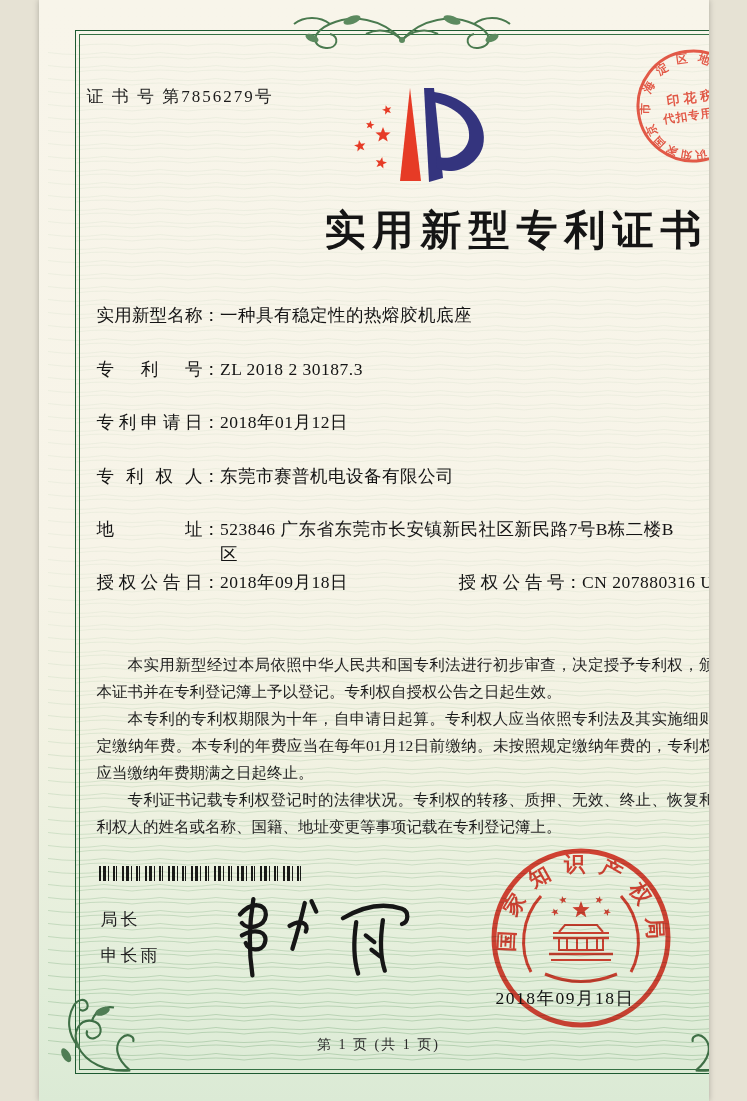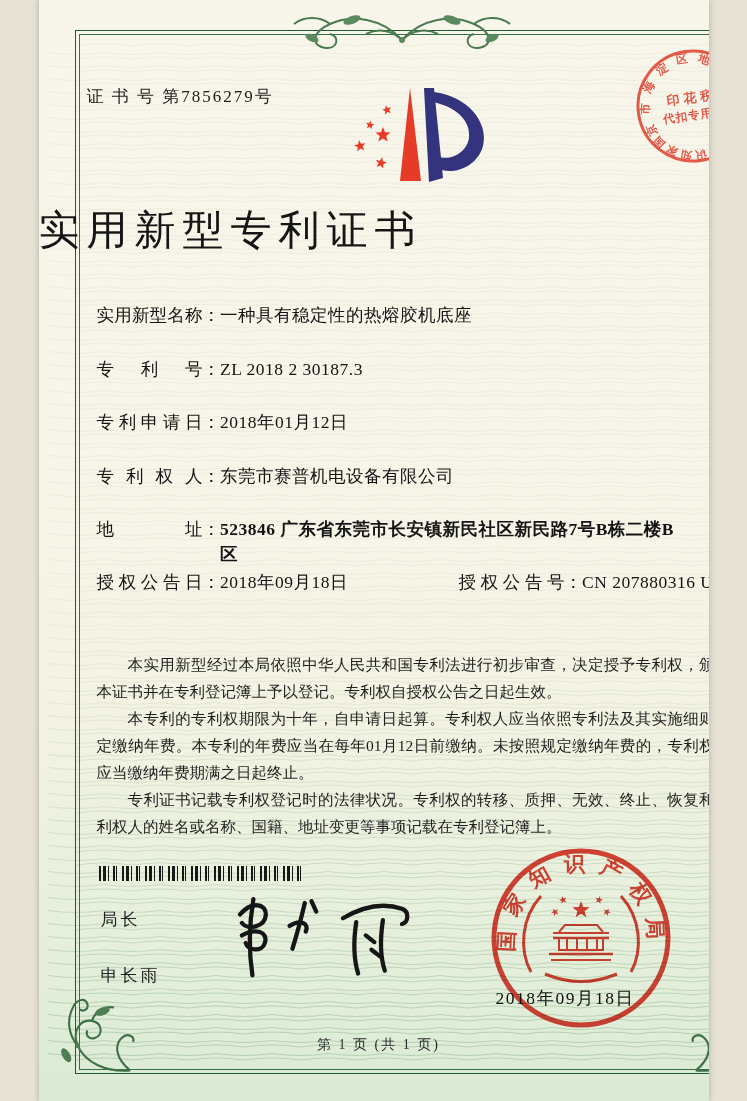--- a/index.html
+++ b/index.html
@@ -30,37 +30,37 @@
   .orn-top{left:243px;top:10px;}
   .orn-bl{left:10px;top:996px;}
   .orn-br{left:652px;top:996px;transform:scaleX(-1);}
   .cert-no{
     position:absolute;left:48px;top:85px;z-index:3;
     font-size:17px;letter-spacing:2px;color:#1c1c1c;
   }
   .logo{position:absolute;left:298px;top:78px;z-index:3;}
   .title{
     position:absolute;left:0;top:203px;width:100%;z-index:3;
-    text-align:left;font-size:41px;font-weight:normal;
+    text-align:right;font-size:41px;font-weight:bold;
     letter-spacing:7px;color:#151515;
   }
   .tax-stamp{position:absolute;left:592px;top:44px;z-index:4;opacity:.9;mix-blend-mode:multiply;}
   .fields{
     position:absolute;left:58px;top:303px;width:648px;z-index:3;
     font-size:17.5px;color:#141414;
   }
   .frow{position:relative;margin-bottom:29px;line-height:1.4;}
   .frow-address{margin-bottom:4px;}
   .flabel{
     display:inline-block;width:106px;vertical-align:top;
     text-align:justify;text-align-last:justify;
   }
   .fcolon{display:inline-block;vertical-align:top;}
   .fvalue{display:inline-block;vertical-align:top;letter-spacing:.5px;}
-  .frow-address .fvalue{max-width:455px;font-weight:bold;}
+  .frow-address .fvalue{max-width:455px;}
   .grant-no-group{position:absolute;left:362px;top:0;white-space:nowrap;}
   .paras{
     position:absolute;left:58px;top:651px;width:634px;z-index:3;
     font-size:15.5px;line-height:27px;color:#1e1e1e;
     text-align:justify;
   }
   .paras p{margin:0;text-indent:2em;}
   .barcode{
     position:absolute;left:60px;top:866px;width:207px;height:15px;z-index:3;
     mix-blend-mode:multiply;
@@ -71,21 +71,21 @@
         #1b1b1b 9px 10px,transparent 10px 14px,
         #1b1b1b 14px 16px,transparent 16px 17px,
         #1b1b1b 17px 18px,transparent 18px 23px);
   }
   .signer{
     position:absolute;left:62px;z-index:3;
     font-family:Liberation Sans, sans-serif;
     font-size:17px;color:#222;letter-spacing:3px;
   }
   .signer-title{top:908px;}
-  .signer-name{top:944px;margin-top:20px;}
+  .signer-name{top:944px;}
   .signature{position:absolute;left:182px;top:876px;z-index:3;}
   .seal{position:absolute;left:450px;top:846px;z-index:4;opacity:.93;mix-blend-mode:multiply;}
   .seal-date{
     position:absolute;left:457px;top:986px;z-index:5;
     font-size:17.5px;color:#111;letter-spacing:1.5px;
   }
   .page-footer{
     position:absolute;left:5px;top:1036px;width:100%;z-index:3;
     text-align:center;font-size:14px;color:#2a2a2a;letter-spacing:2px;
   }

